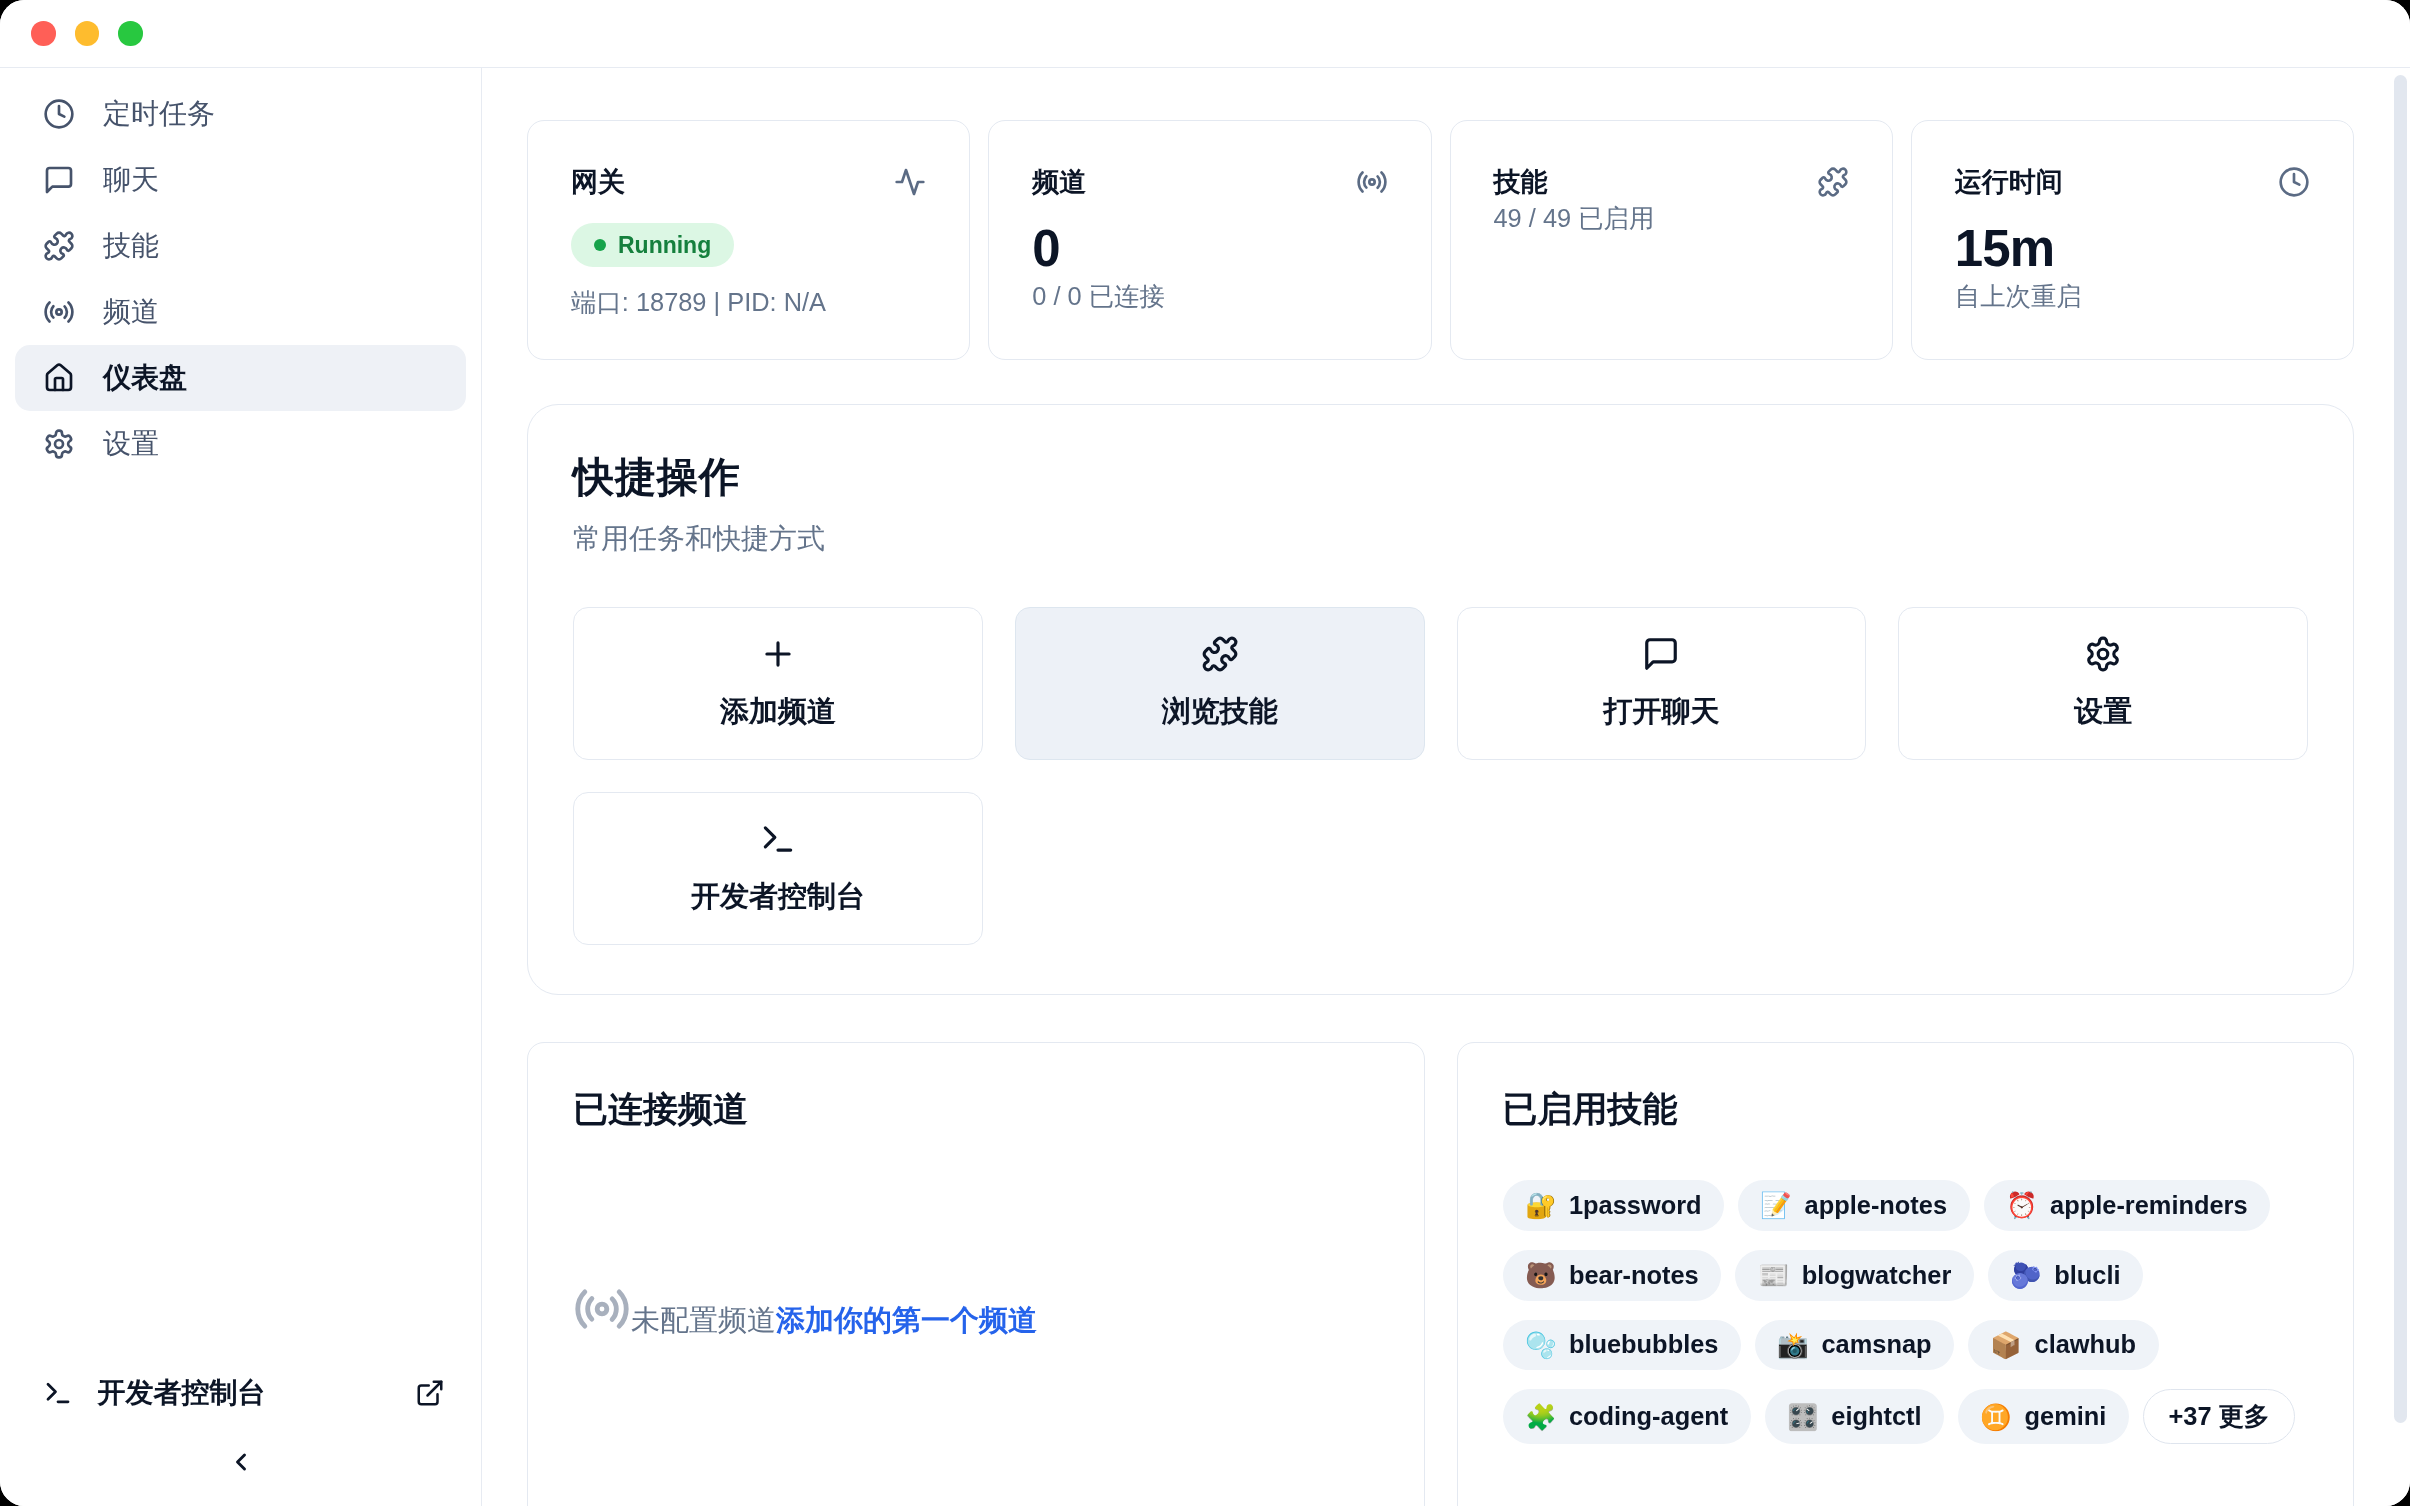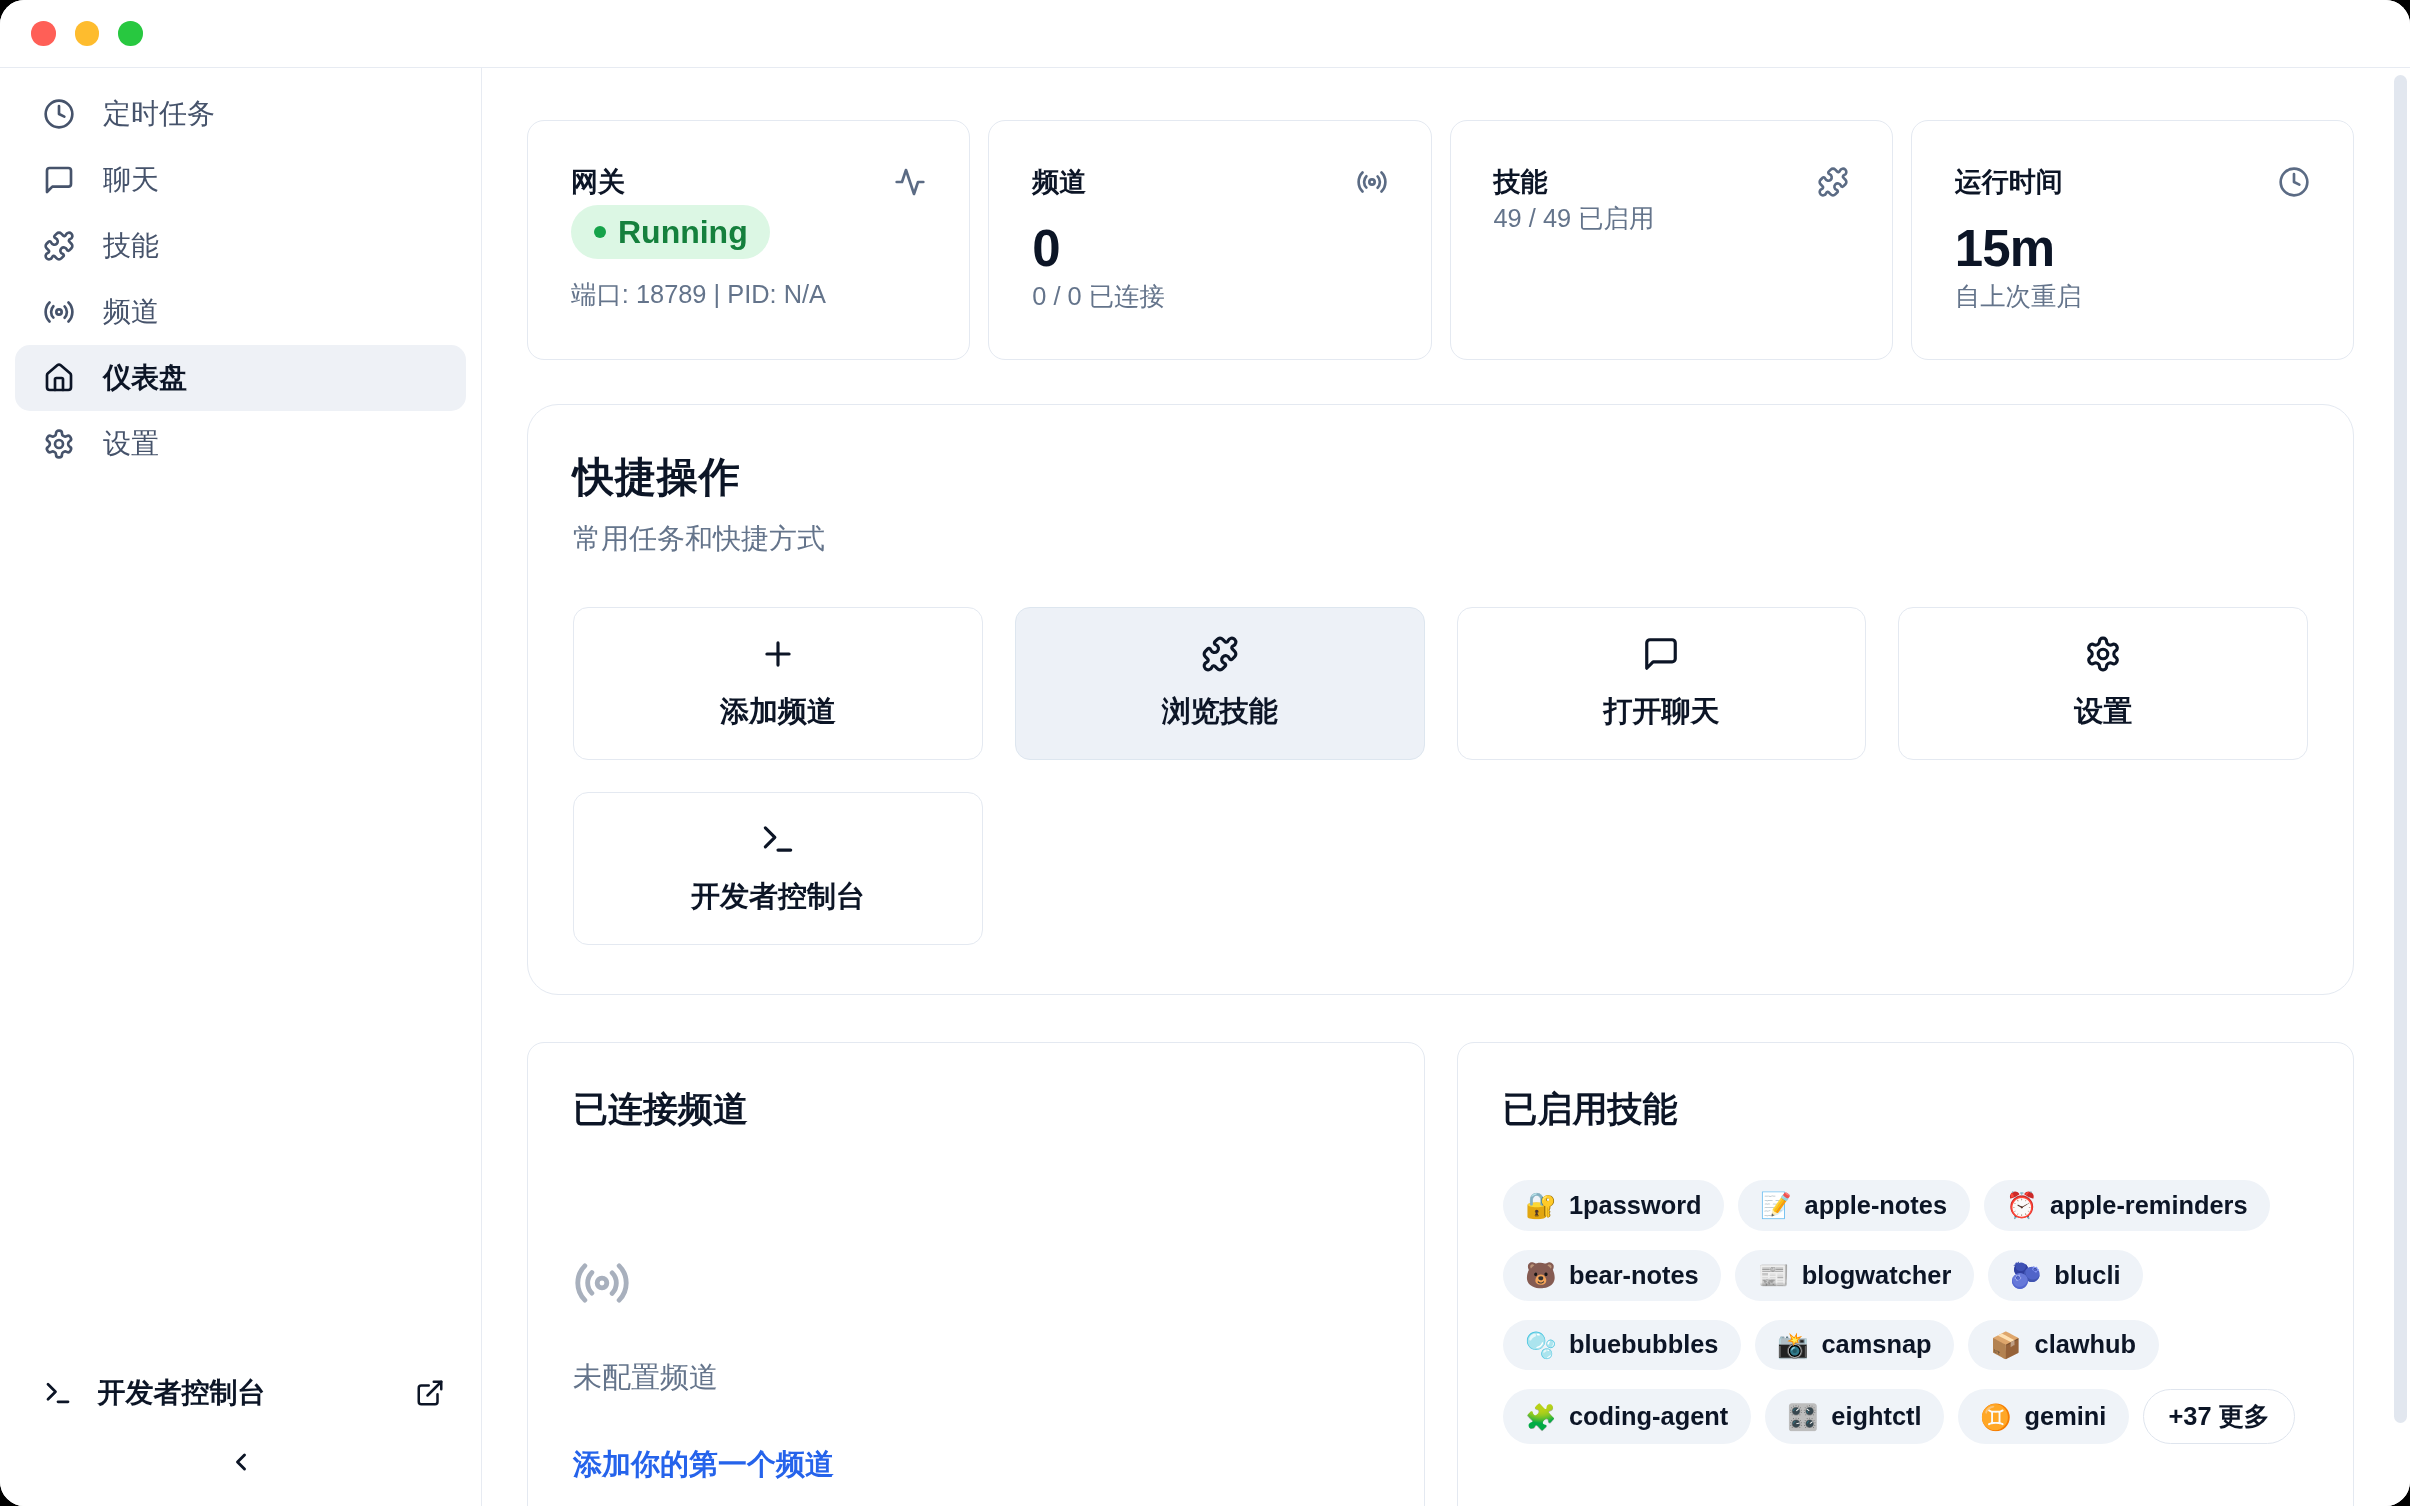--- a/index.html
+++ b/index.html
@@ -76,23 +76,23 @@
     background: #fff;
   }
   .stat-head { display: flex; align-items: center; justify-content: space-between; }
   .stat-title { font-size: 27px; font-weight: 700; }
   .stat-head svg { width: 32px; height: 32px; color: #5b6b84; flex: none; }
   .stat-value { font-size: 51px; font-weight: 800; margin-top: 19px; letter-spacing: -0.9px; }
   .stat-sub { font-size: 25.4px; color: #64748b; margin-top: 2px; }
   .badge {
     display: inline-flex; align-items: center; gap: 12.2px;
     background: var(--running_badge_bg); color: var(--running_badge_text);
-    font-size: 32px; font-weight: 700;
+    font-size: 23px; font-weight: 700;
     padding: 8.5px 22.6px; border-radius: 941px;
-    margin-top: 5px;
+    margin-top: 23px;
   }
   .badge .dot { width: 12.2px; height: 12.2px; border-radius: 50%; background: var(--running_dot); }
   .badge + .stat-sub { margin-top: 19px; }
   
   .qa-card {
     margin-top: 44px;
     border: 1.4px solid #e4e9f1;
     border-radius: 31px;
     padding: 45px 45px 49px;
     background: #fff;
@@ -113,21 +113,21 @@
   
   .bottom { margin-top: 47px; display: grid; grid-template-columns: 1fr 1fr; gap: 32px; }
   .panel {
     min-height: 603px;
     border: 1.4px solid #e4e9f1;
     border-radius: 17px;
     padding: 43px 45px;
     background: #fff;
   }
   .panel-title { font-size: 35px; font-weight: 700; }
-  .empty { display: flex; flex-direction: column; align-items: flex-start; margin-top: 121px; }
+  .empty { display: flex; flex-direction: row; align-items: flex-end; margin-top: 121px; }
   .empty svg { width: 58px; height: 58px; color: #a8b0bd; }
   .empty-text { font-size: 29px; color: #64748b; margin-top: 43px; }
   .empty-link { font-size: 29px; font-weight: 600; color: var(--accent_blue); margin-top: 47px; }
   .chips { margin-top: 47px; display: flex; flex-wrap: wrap; gap: 19px 14px; }
   .chip {
     display: inline-flex; align-items: center; gap: 12.2px;
     background: #eff3f8; border-radius: 941px;
     padding: 10.4px 22.6px;
     font-size: 25.4px; font-weight: 600; color: #0c1526;
     white-space: nowrap;

